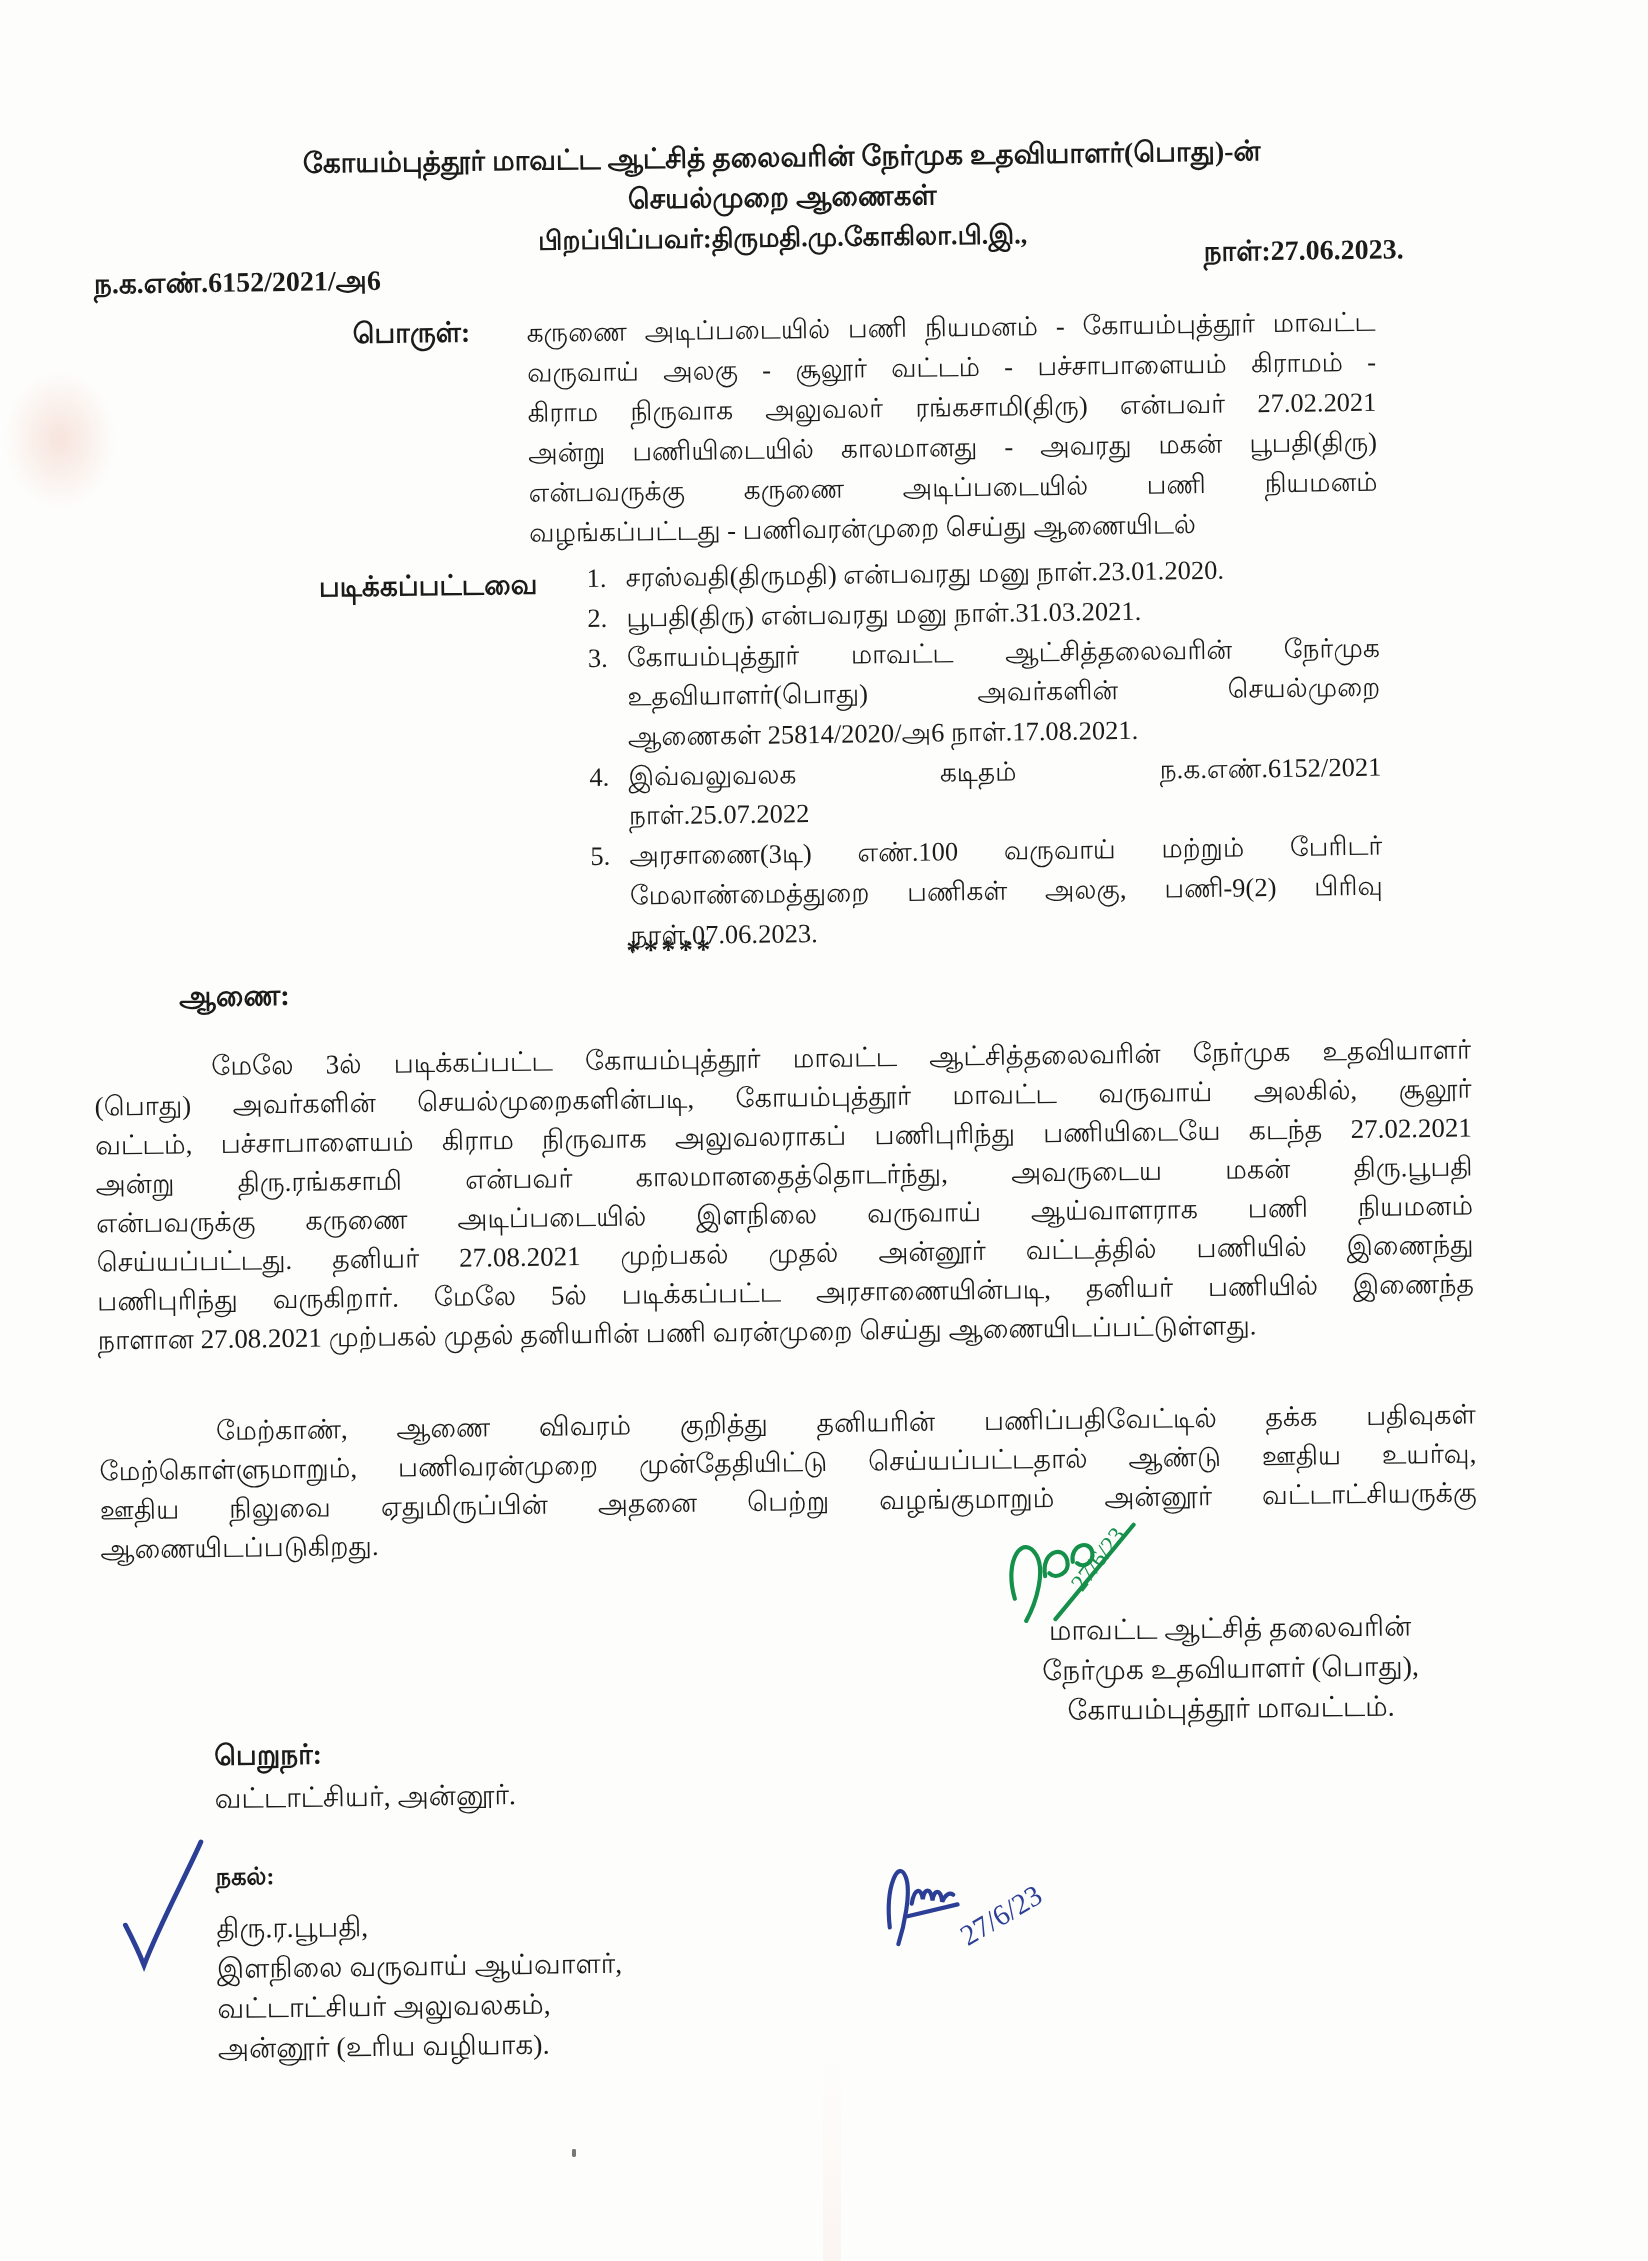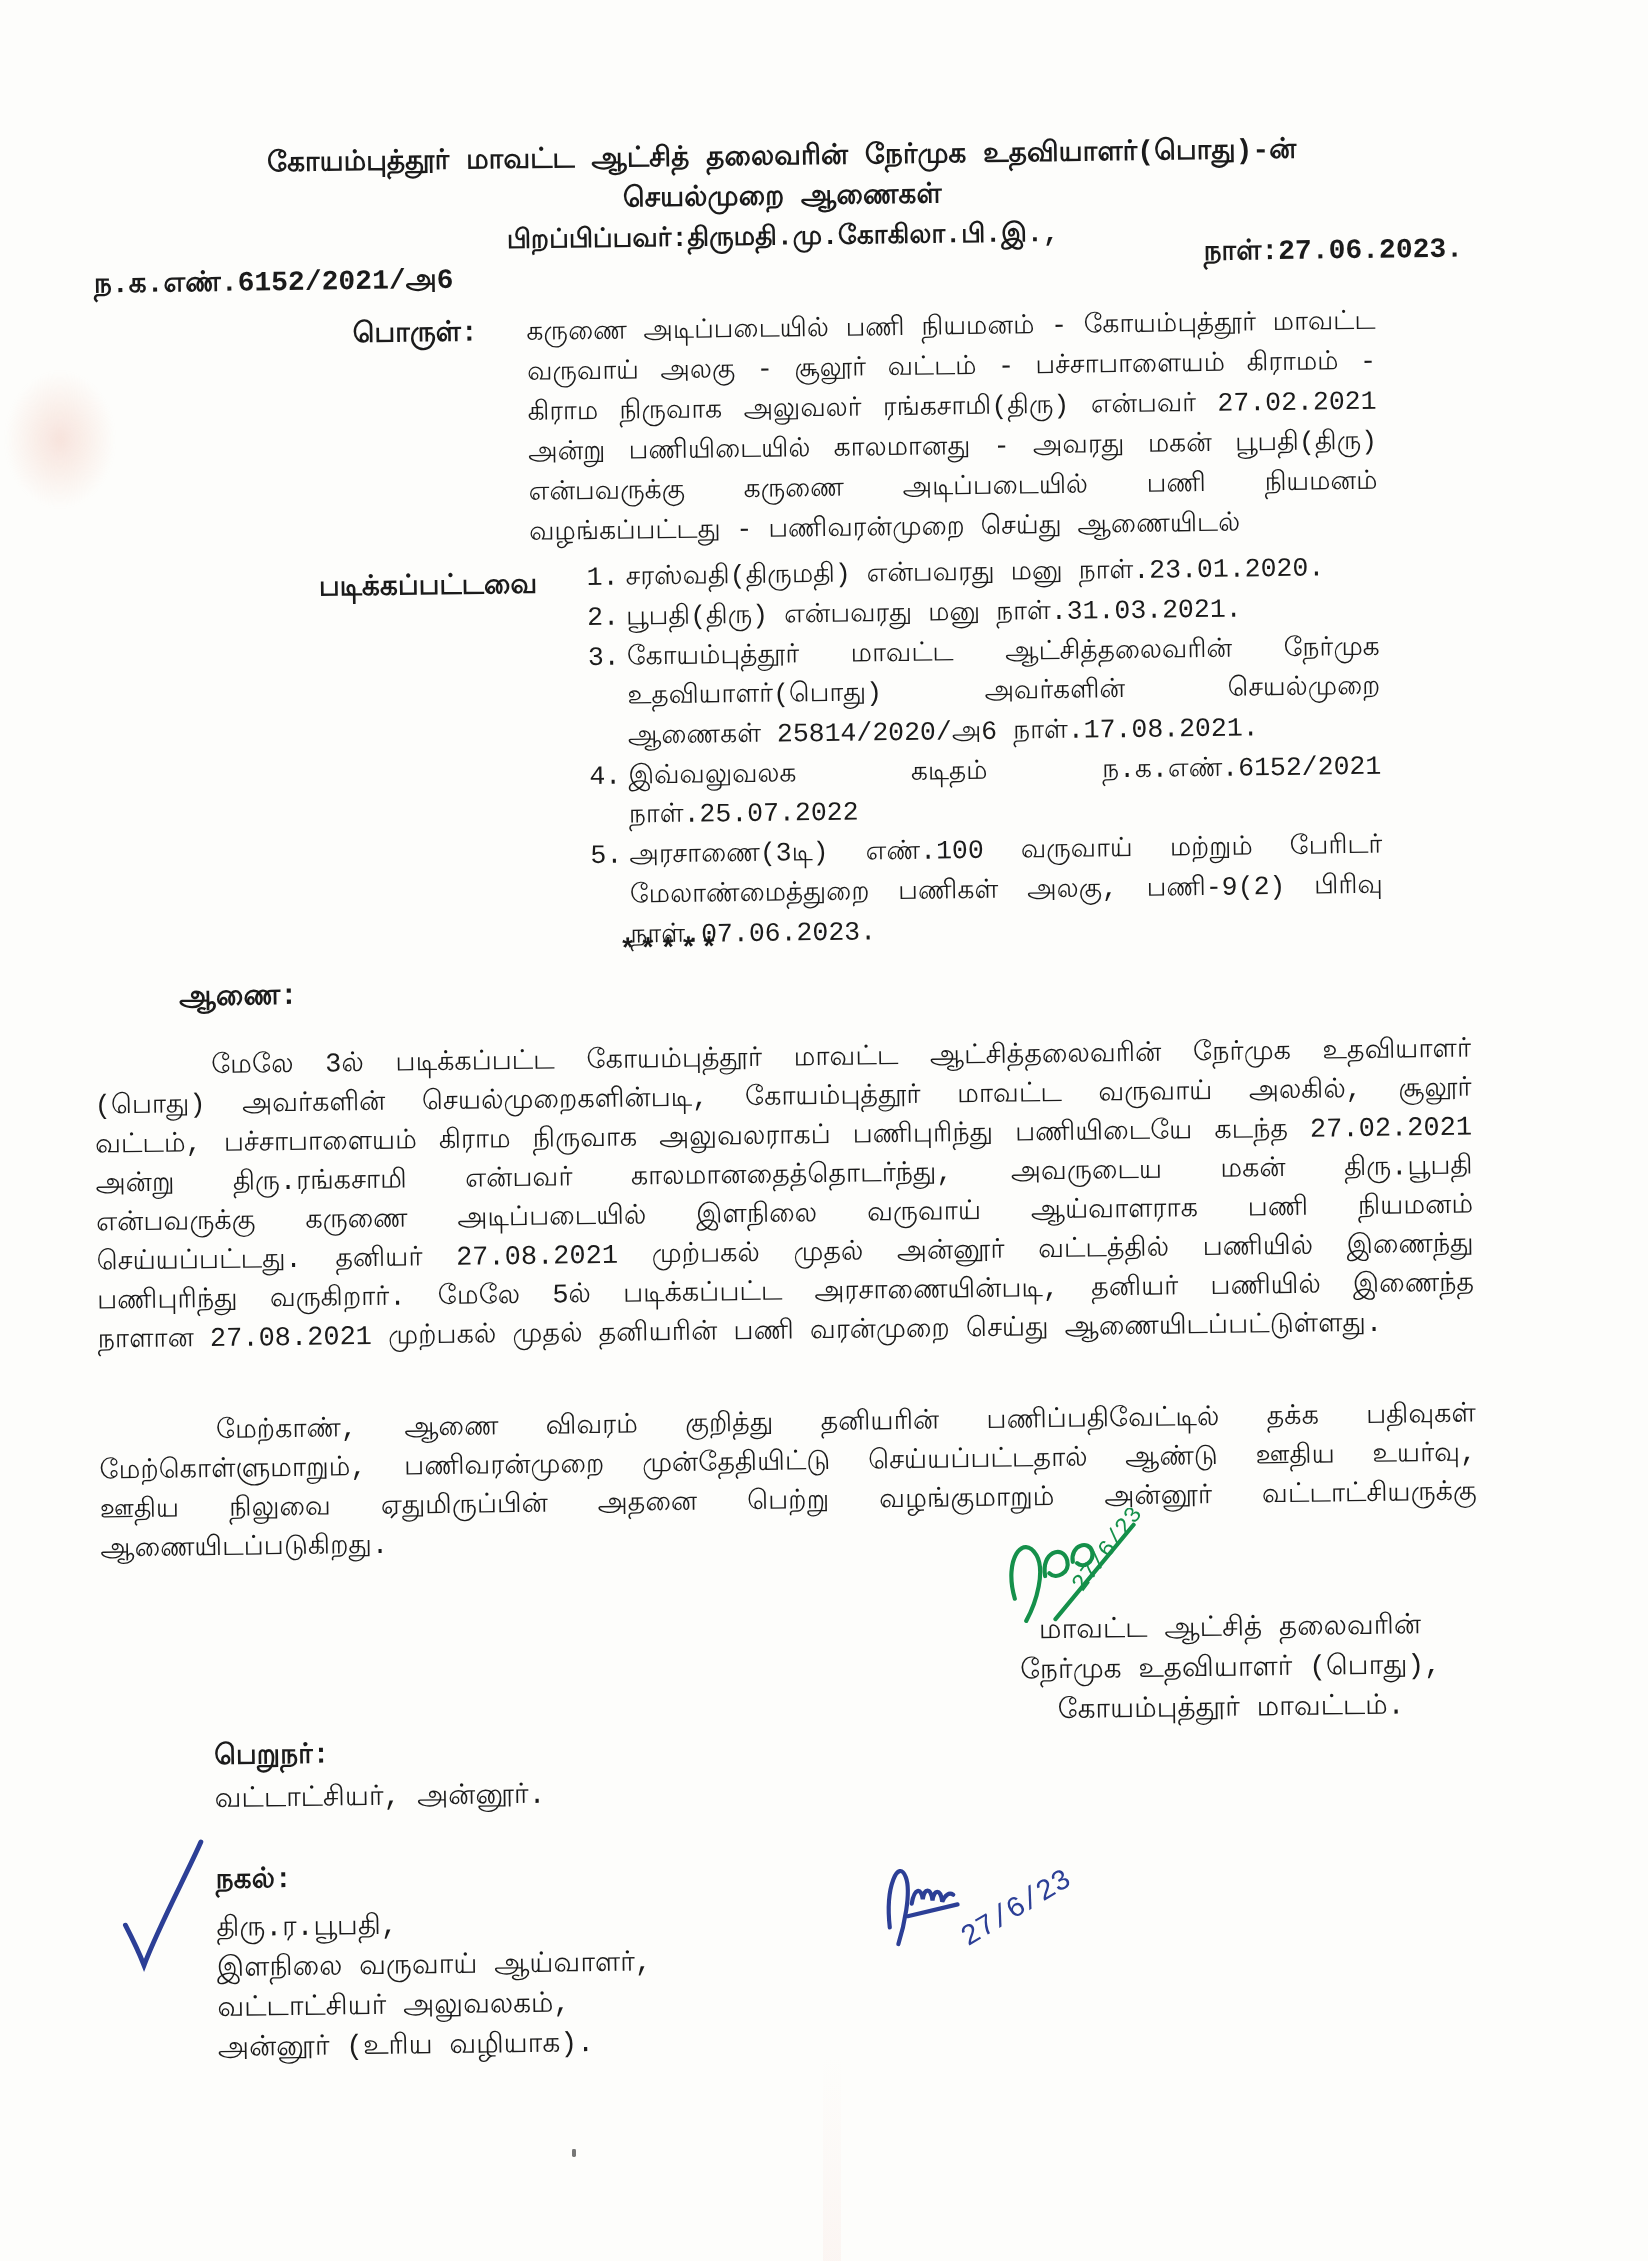--- a/index.html
+++ b/index.html
@@ -1,20 +1,20 @@
 <!DOCTYPE html>
 <html style="font-size:11px"><head>
 <meta charset="utf-8">
 <style>
   html,body{margin:0;padding:0;}
   body{background:#d9d9d9;}
   .page{
     position:relative;width:1648px;height:2261px;margin:0 auto;
     background:#fdfdfb;overflow:hidden;
-    font-family:Liberation Mono, monospace;
+    font-family:Liberation Serif, serif;
     color:#1b1b1b;
   }
   .sheet{position:absolute;inset:0;transform:rotate(-0.75deg);transform-origin:50% 50%;}
   .abs{position:absolute;}
   
   .header-block{left:209px;top:137px;width:1171px;text-align:center;}
   .hl{font-size:28px;font-weight:bold;line-height:40px;}
   .hl3{font-size:26.5px;}
   .refno{left:105px;top:259px;font-size:28px;font-weight:bold;}
   .docdate{left:1215px;top:241px;font-size:28px;font-weight:bold;}
@@ -34,21 +34,21 @@
   .pline{font-size:27px;line-height:39px;}
   .indent{text-indent:117px;}
   .para1{left:95px;top:1039px;}
   .para2{left:95px;top:1404px;}
   
   .sig-block{left:997px;top:1614px;width:453px;text-align:center;}
   .sigline{font-size:28px;line-height:40px;}
   
   .rcpt-label{left:206px;top:1732px;font-size:28px;font-weight:bold;}
   .rcpt-line{left:206px;top:1775px;font-size:28px;}
-  .copy-label{left:206px;top:1856px;font-size:28px;font-weight:bold;}
+  .copy-label{left:206px;top:1856px;font-size:24px;font-weight:bold;}
   .copy-block{left:206px;top:1901px;}
   .cline{font-size:28px;line-height:40px;}
   
   .smudge{left:4.2px;top:370px;width:112px;height:139px;
     background:radial-gradient(ellipse at center, rgba(236,170,150,.30), rgba(236,170,150,0) 70%);
     filter:blur(1.4px);}
   .streak{top:2057px;left:823px;width:18px;height:204px;
     background:linear-gradient(to bottom, rgba(240,190,180,0), rgba(240,190,180,.12));}
   .speck{left:572px;top:2149px;width:3.5px;height:7.7px;background:#4a4a4a;border-radius:1.4px;opacity:.75;}
 </style>

